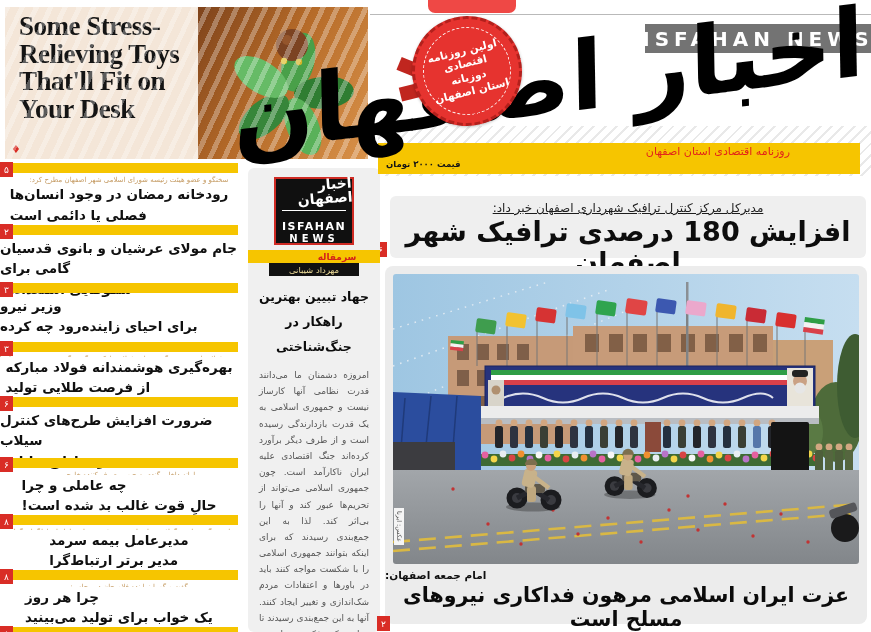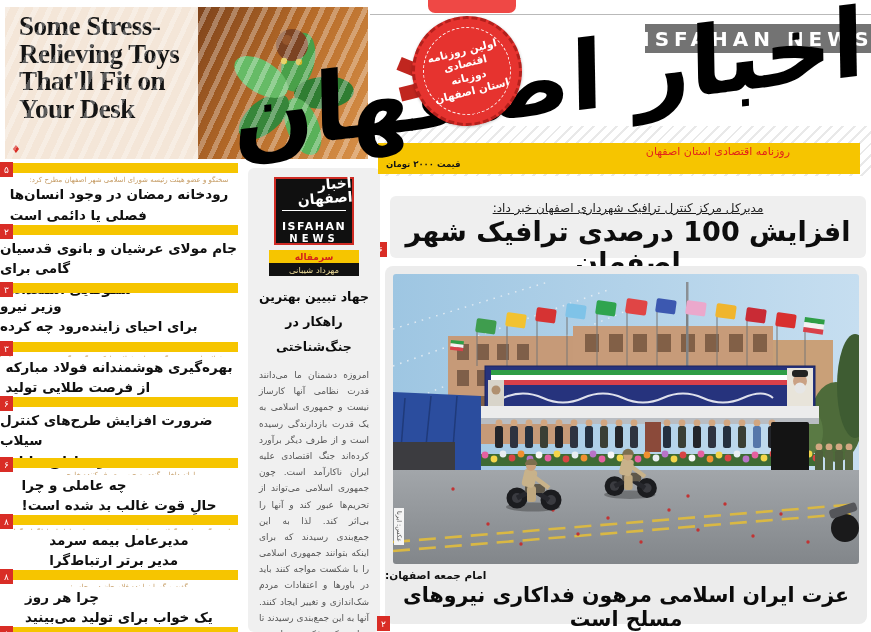--- a/index.html
+++ b/index.html
@@ -66,21 +66,21 @@
 
   
   .editorial{position:absolute;left:248px;top:168px;width:132px;height:464px;background:#f0f0f0;
      border-radius:6px;overflow:hidden;}
   .ed-logo{width:76px;height:64px;background:#101010;border:2px solid #cf2b24;margin:9px auto 0;
      display:flex;flex-direction:column;align-items:center;justify-content:center;color:#fff;}
   .ed-logo-fa{font-size:14px;font-weight:bold;transform:rotate(-4deg);direction:rtl;line-height:1;}
   .ed-logo-en1{font-size:11px;font-weight:bold;letter-spacing:1.5px;margin-top:4px;border-top:1px solid #fff;padding-top:9px;}
   .ed-logo-en2{font-size:10px;font-weight:bold;letter-spacing:4px;}
   .ed-section{width:90px;height:13px;background:#f6c500;margin:5px auto 0;color:#d42319;font-size:9px;
-     font-weight:bold;display:flex;align-items:center;justify-content:center;direction:rtl;}
+     font-weight:bold;display:flex;align-items:center;justify-content:center;direction:rtl;padding-left:44px;}
   .ed-author{width:90px;height:13px;background:#111;margin:0 auto;color:#f0df9b;font-size:8.5px;
      display:flex;align-items:center;justify-content:center;direction:rtl;}
   .ed-title{margin:8px 6px 0;text-align:center;font-weight:bold;font-size:12.5px;line-height:2;
      white-space:pre-line;direction:rtl;color:#0c0c0c;}
   .ed-body{margin:8px 11px 0;font-size:9px;line-height:1.8;color:#555;text-align:justify;direction:rtl;}
 
   
   .photo-frame{position:absolute;left:385px;top:266px;width:482px;height:358px;background:#ececec;
      border-radius:8px;padding:0;}
   .photo-wrap{position:absolute;left:8px;top:8px;width:466px;height:290px;overflow:hidden;border-radius:3px;}
@@ -135,21 +135,21 @@
 دوزبانه
 استان اصفهان</div>
   </div>
   <div class="mast-yellow">
     <div class="tagline">روزنامه اقتصادی استان اصفهان</div>
     <div class="price">قیمت ۳۰۰۰ تومان</div>
   </div>
 
   <div class="lead">
     <div class="lead-kicker">مدیرکل مرکز کنترل ترافیک شهرداری اصفهان خبر داد:</div>
-    <div class="lead-headline">افزایش 100 درصدی ترافیک شهر اصفهان</div>
+    <div class="lead-headline">افزایش 180 درصدی ترافیک شهر اصفهان</div>
   </div>
   <div class="page-tab lead-tab">۶</div>
 
   <div class="editorial">
     <div class="ed-logo">
       <div class="ed-logo-fa">اخبار اصفهان</div>
       <div class="ed-logo-en1">ISFAHAN</div>
       <div class="ed-logo-en2">NEWS</div>
     </div>
     <div class="ed-section">سرمقاله</div>

